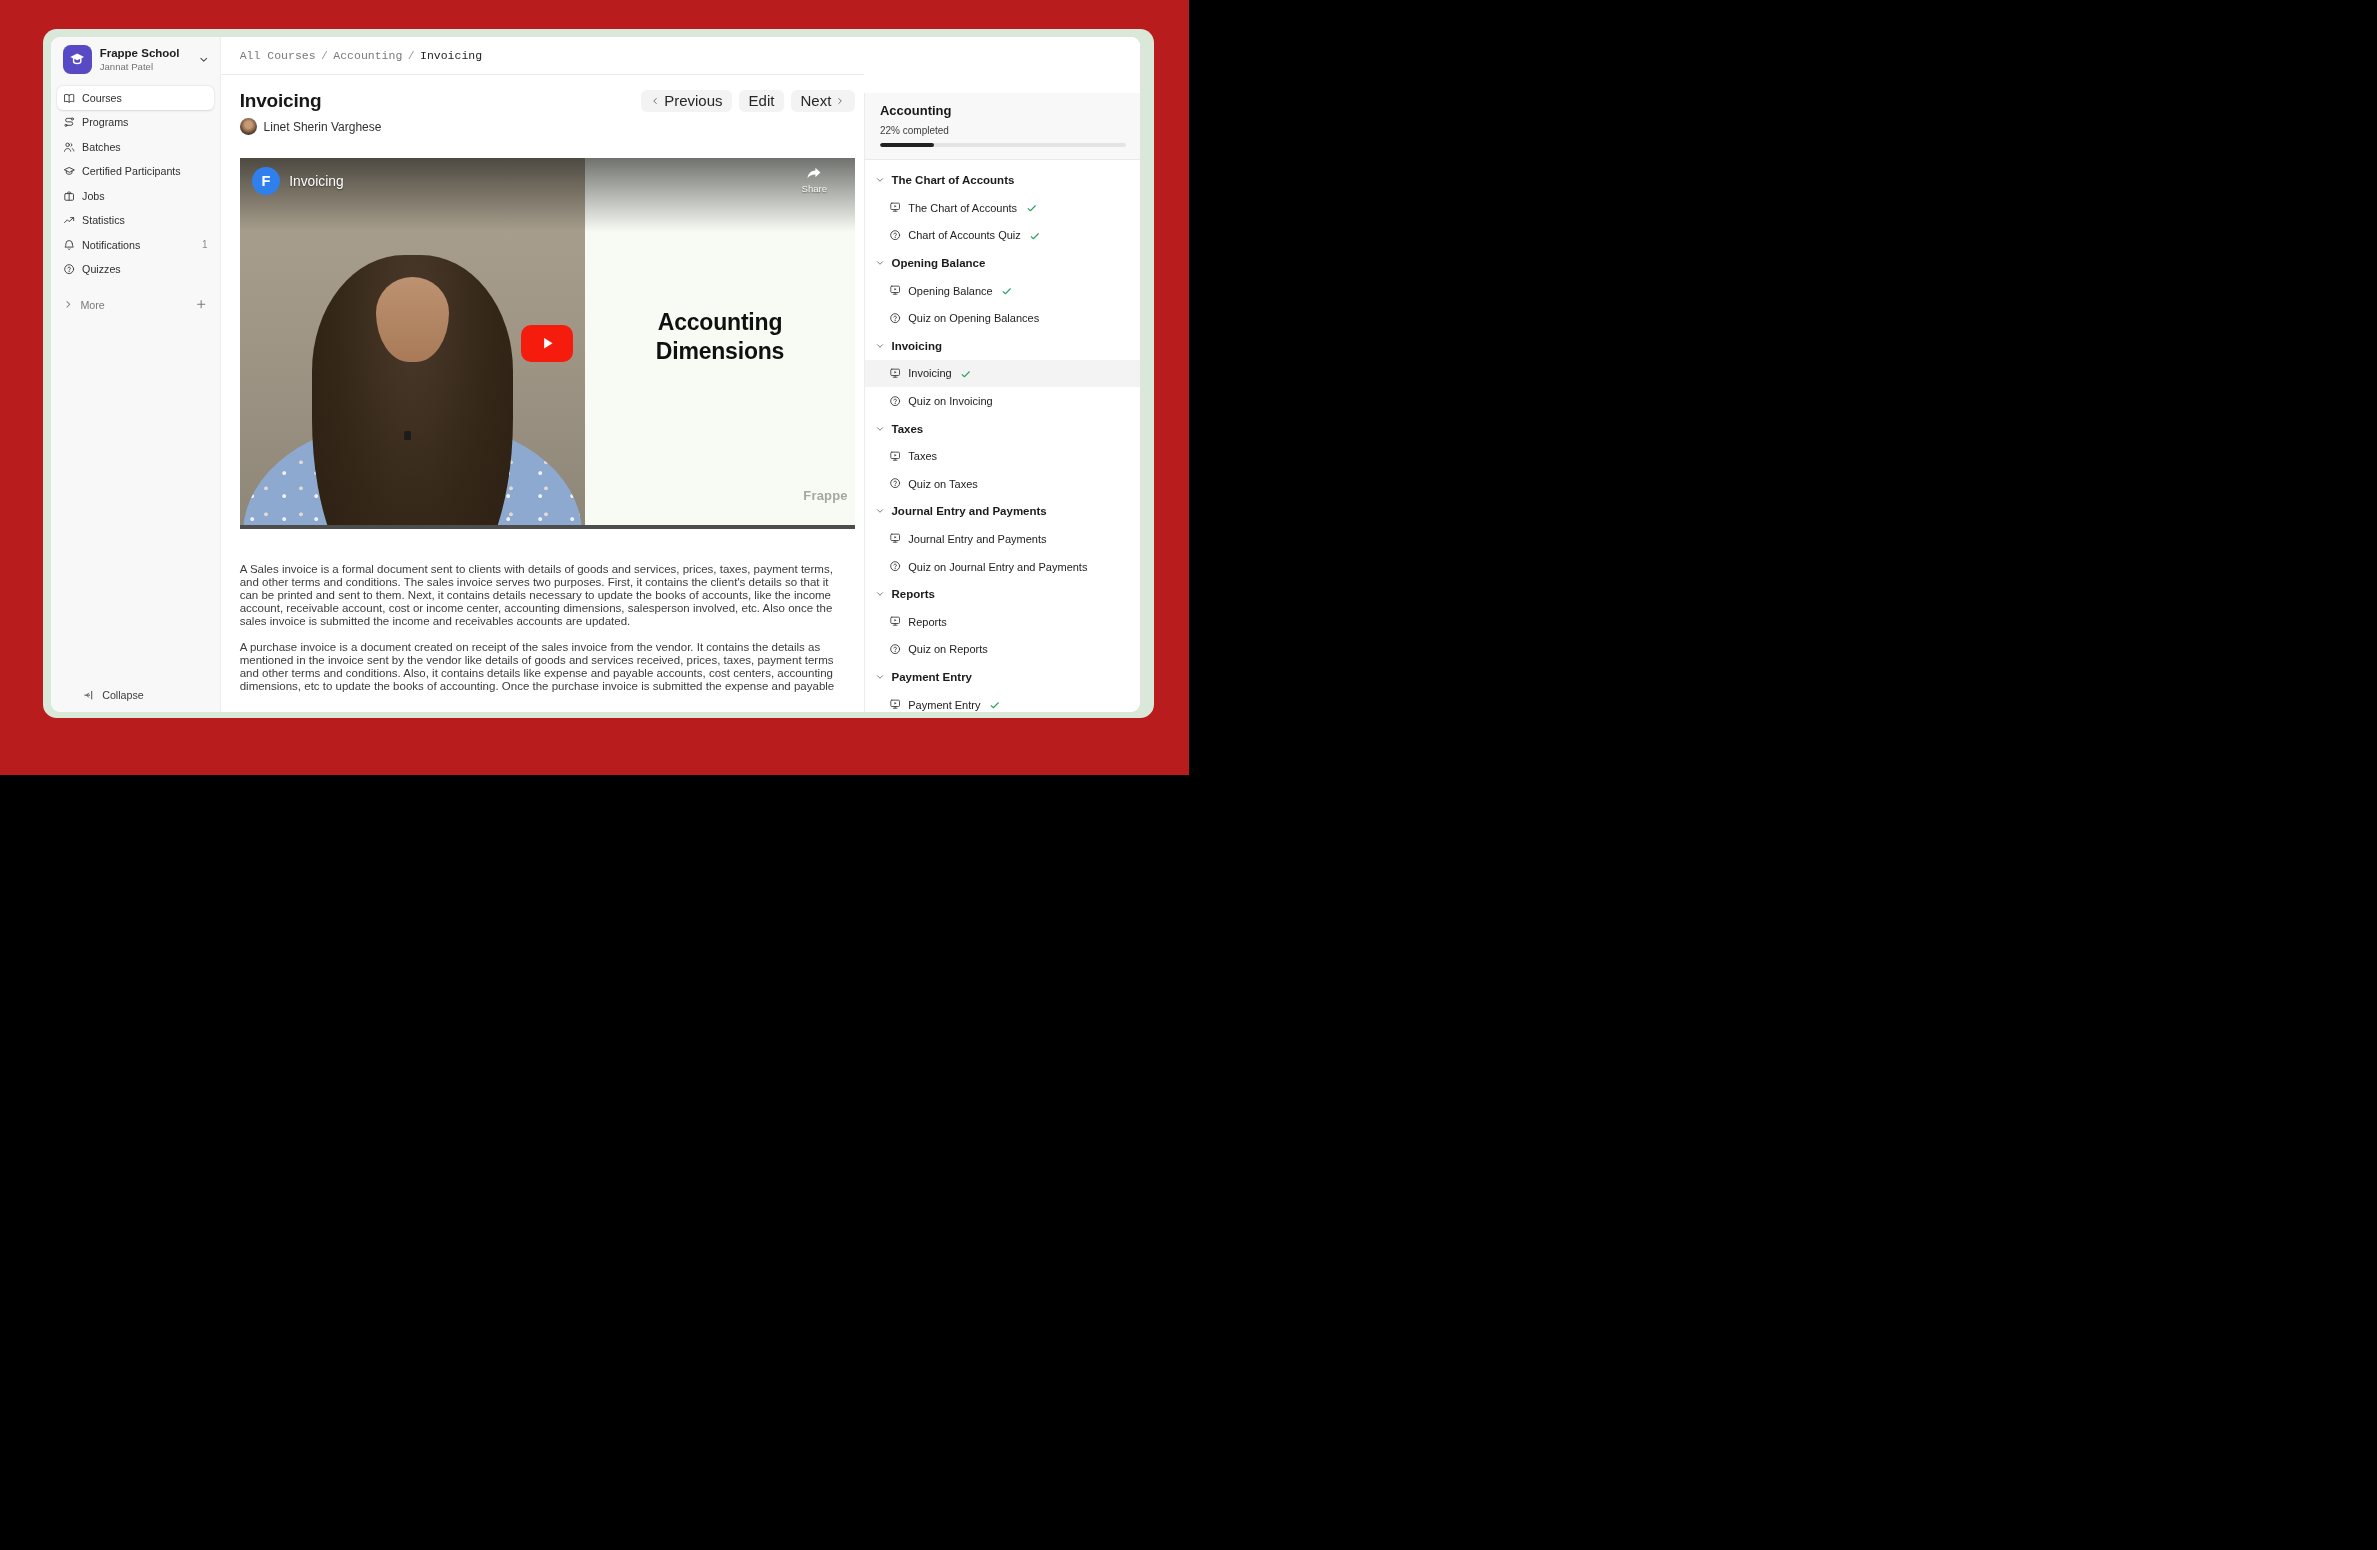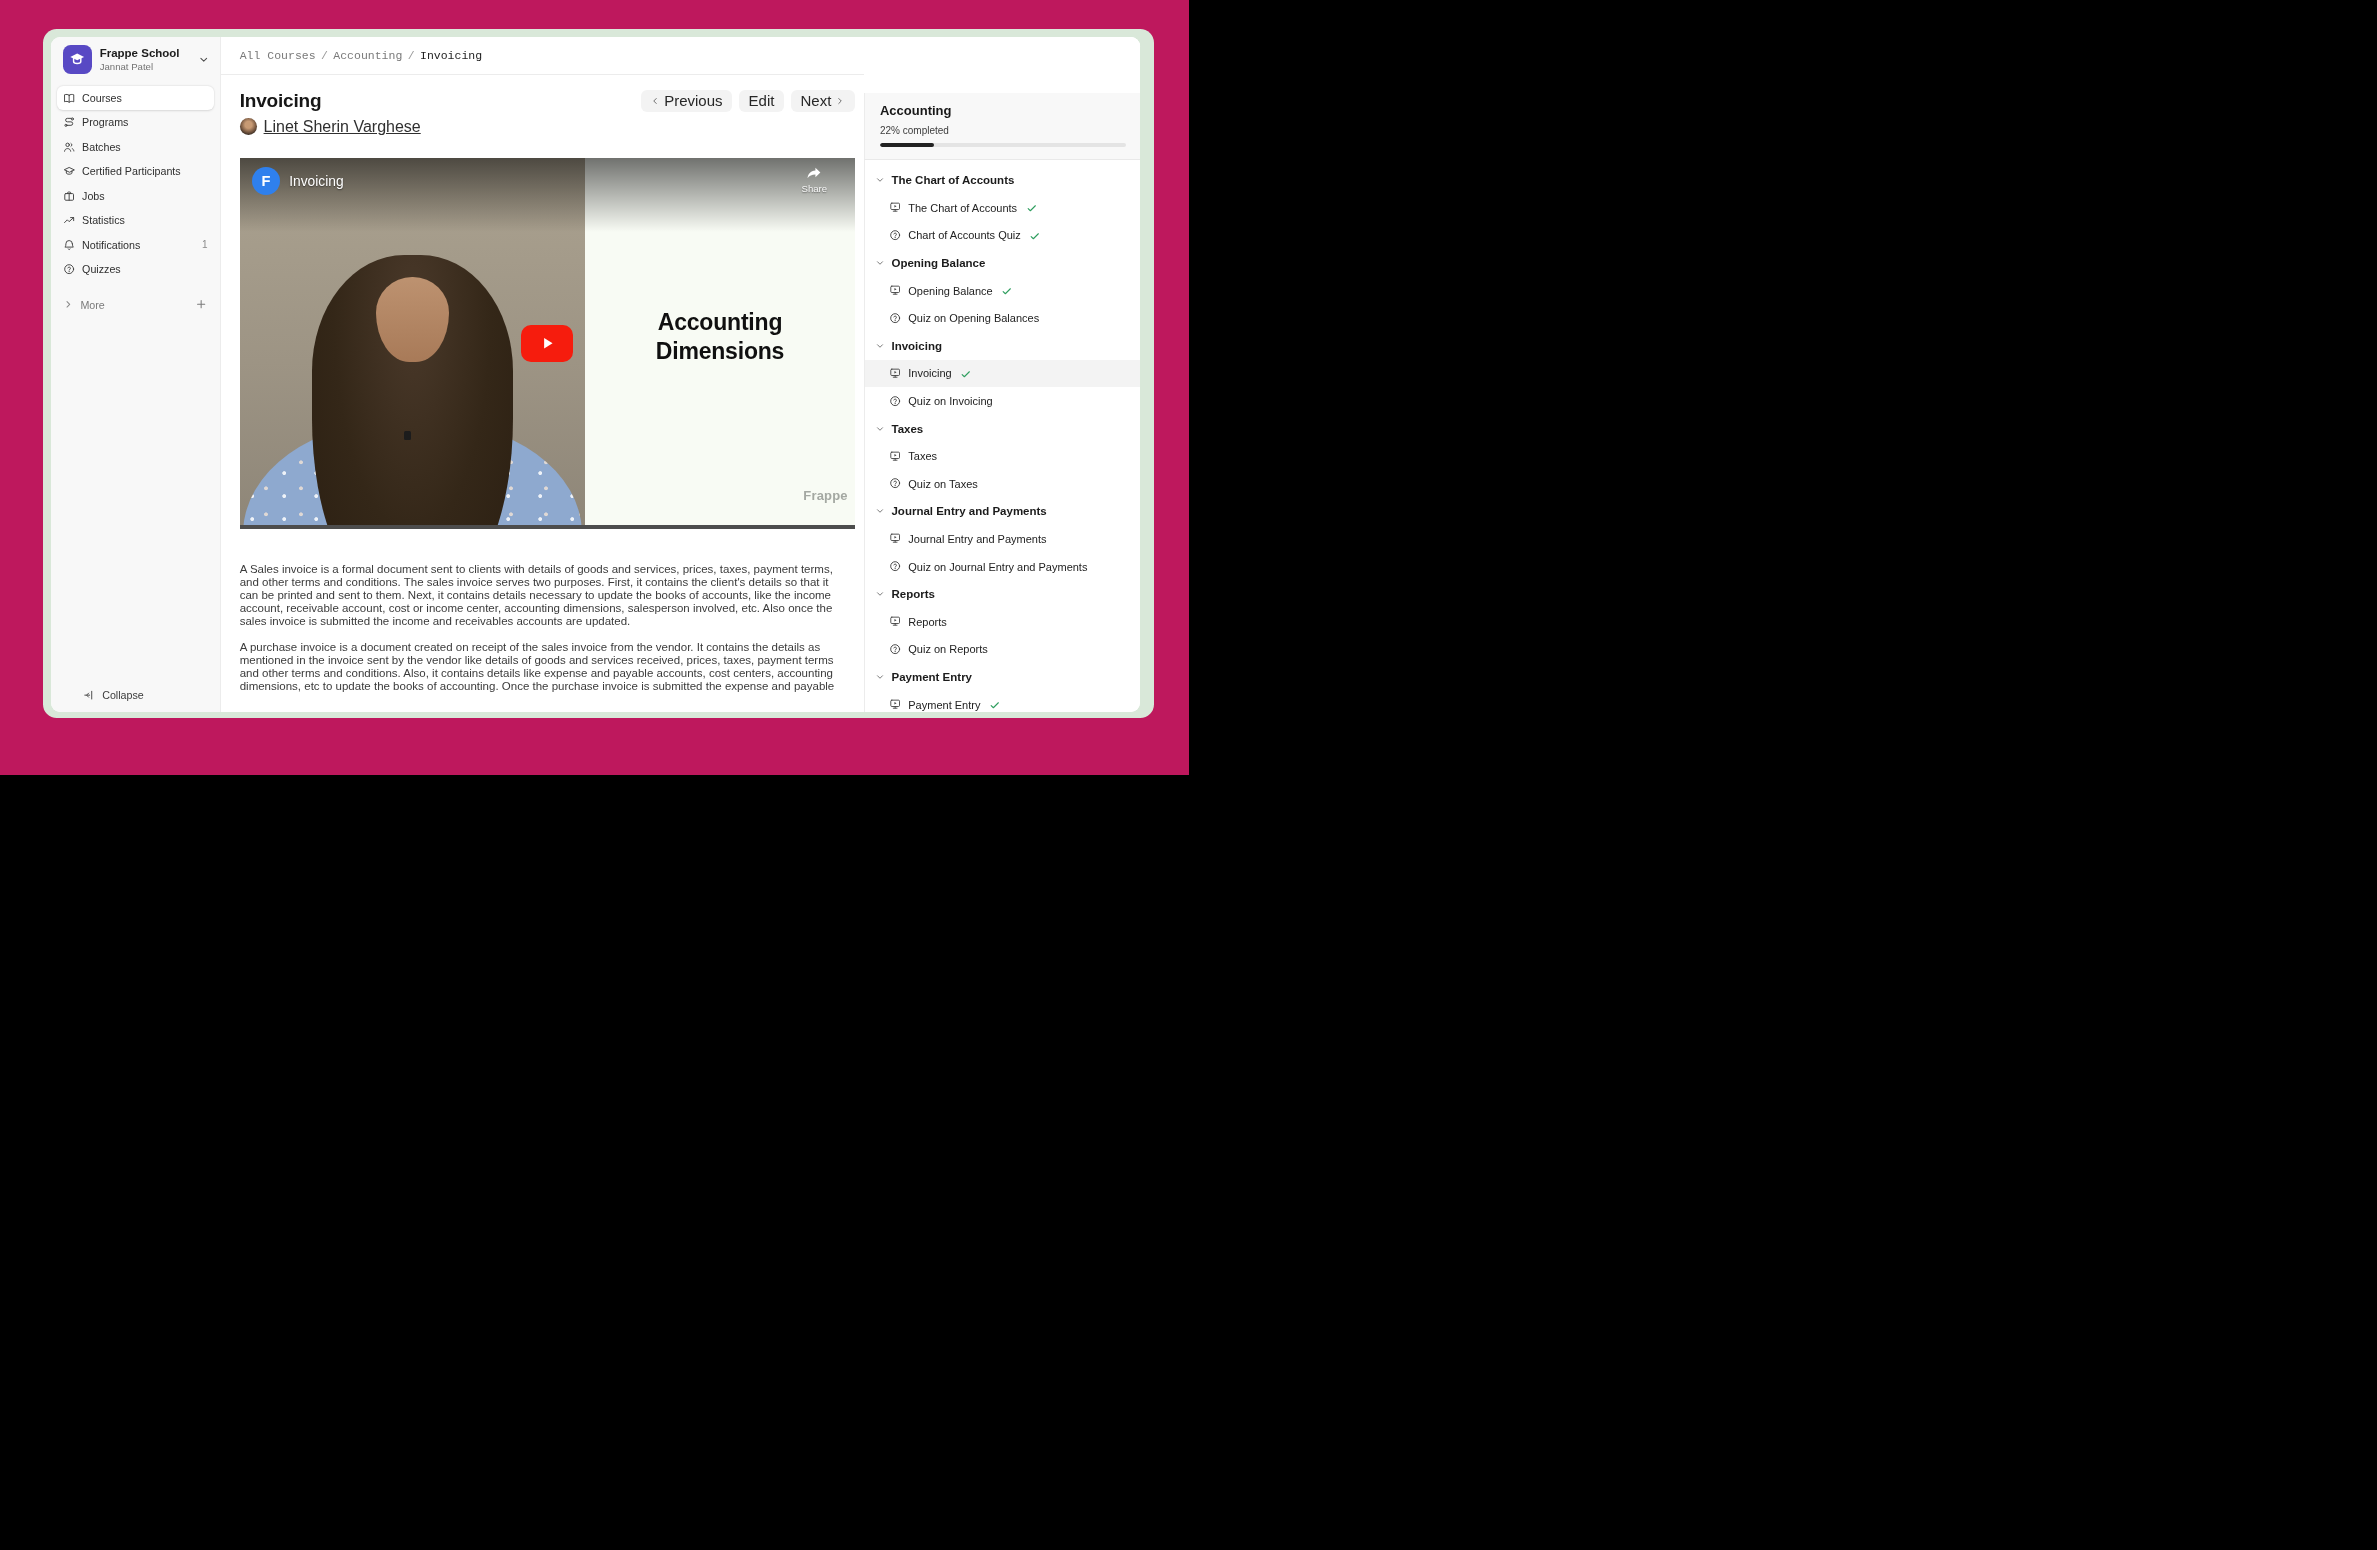--- a/index.html
+++ b/index.html
@@ -3,21 +3,21 @@
 <meta charset="utf-8">
 <style>
   :root{
     --accent-purple:#5849c4; --frame-green:#d9e8d9; --check-green:#2f9e5f;
     --play-red:#f61c0d; --yt-blue:#2f80ed; --progress-dark:#222222; --highlight:#f3f3f3;
     --border:#ececec; --sidebar-bg:#f8f8f8;
   }
   *{box-sizing:border-box;margin:0;padding:0;}
   html,body{background:#000;width:1189px;height:775px;overflow:hidden;
     font-family:"Liberation Sans",sans-serif;-webkit-font-smoothing:antialiased;}
-  .stage{position:relative;width:1189px;height:775px;background:#be185d;}
+  .stage{position:relative;width:1189px;height:775px;background:#b91c1c;}
   .frame{position:absolute;left:43px;top:29px;width:1111px;height:689px;
     background:var(--frame-green);border-radius:13.8px;padding:7.7px 13.8px 6.9px 7.7px;}
   .window{width:1089px;height:675px;background:#fff;border-radius:9.2px;overflow:hidden;
     display:flex;}
 
   
   .sidebar{width:170px;min-width:170px;background:var(--sidebar-bg);border-right:0.8px solid var(--border);
     display:flex;flex-direction:column;}
   .brand{display:flex;align-items:center;gap:7.7px;padding:8.4px 10.7px 6.9px 12.3px;cursor:pointer;}
   .brand-logo{width:29px;height:29px;border-radius:7.7px;background:var(--accent-purple);
@@ -51,21 +51,21 @@
   .title-row{margin-top:15.3px;display:flex;align-items:center;}
   .page-title{font-size:19px;font-weight:700;color:#171717;letter-spacing:-0.2px;}
   .actions{margin-left:auto;display:flex;gap:7.7px;}
   .btn{height:21.4px;border:none;border-radius:6.1px;background:var(--highlight);color:#272727;
     font-family:inherit;font-size:15px;font-weight:500;display:flex;align-items:center;gap:4px;
     padding:0 9.2px;cursor:pointer;}
   .btn .bicon{width:10px;height:10px;color:#6f6f6f;display:flex;}
   .author-row{margin-top:6.1px;display:flex;align-items:center;gap:6.9px;height:17px;}
   .avatar{width:17px;height:17px;border-radius:50%;flex:none;
     background:radial-gradient(circle at 50% 40%,#c79a74 26%,#7a5a42 55%,#2c241e 80%);}
-  .author-name{font-size:16px;color:#303030;text-decoration:underline;}
+  .author-name{font-size:12px;color:#303030;}
 
   
   .video{position:relative;margin-top:23px;width:615px;height:371px;background:#000;overflow:hidden;cursor:pointer;}
   .cam{position:absolute;left:0;top:0;width:56.2%;height:100%;overflow:hidden;
     background:linear-gradient(180deg,#aba290 0%,#9d9484 55%,#8e8678 100%);}
   .body-shape{position:absolute;left:1%;top:71%;width:98%;height:32%;
     background:#8ea9cf;border-radius:46% 46% 0 0/95% 95% 0 0;
     background-image:radial-gradient(circle at 9.2px 6.1px,rgba(255,255,255,.85) 1.5px,transparent 2.3px),
       radial-gradient(circle at 23px 15.3px,rgba(244,228,214,.8) 1.5px,transparent 2.3px);
     background-size:32px 23px,35px 26px;background-color:#8ea9cf;}

